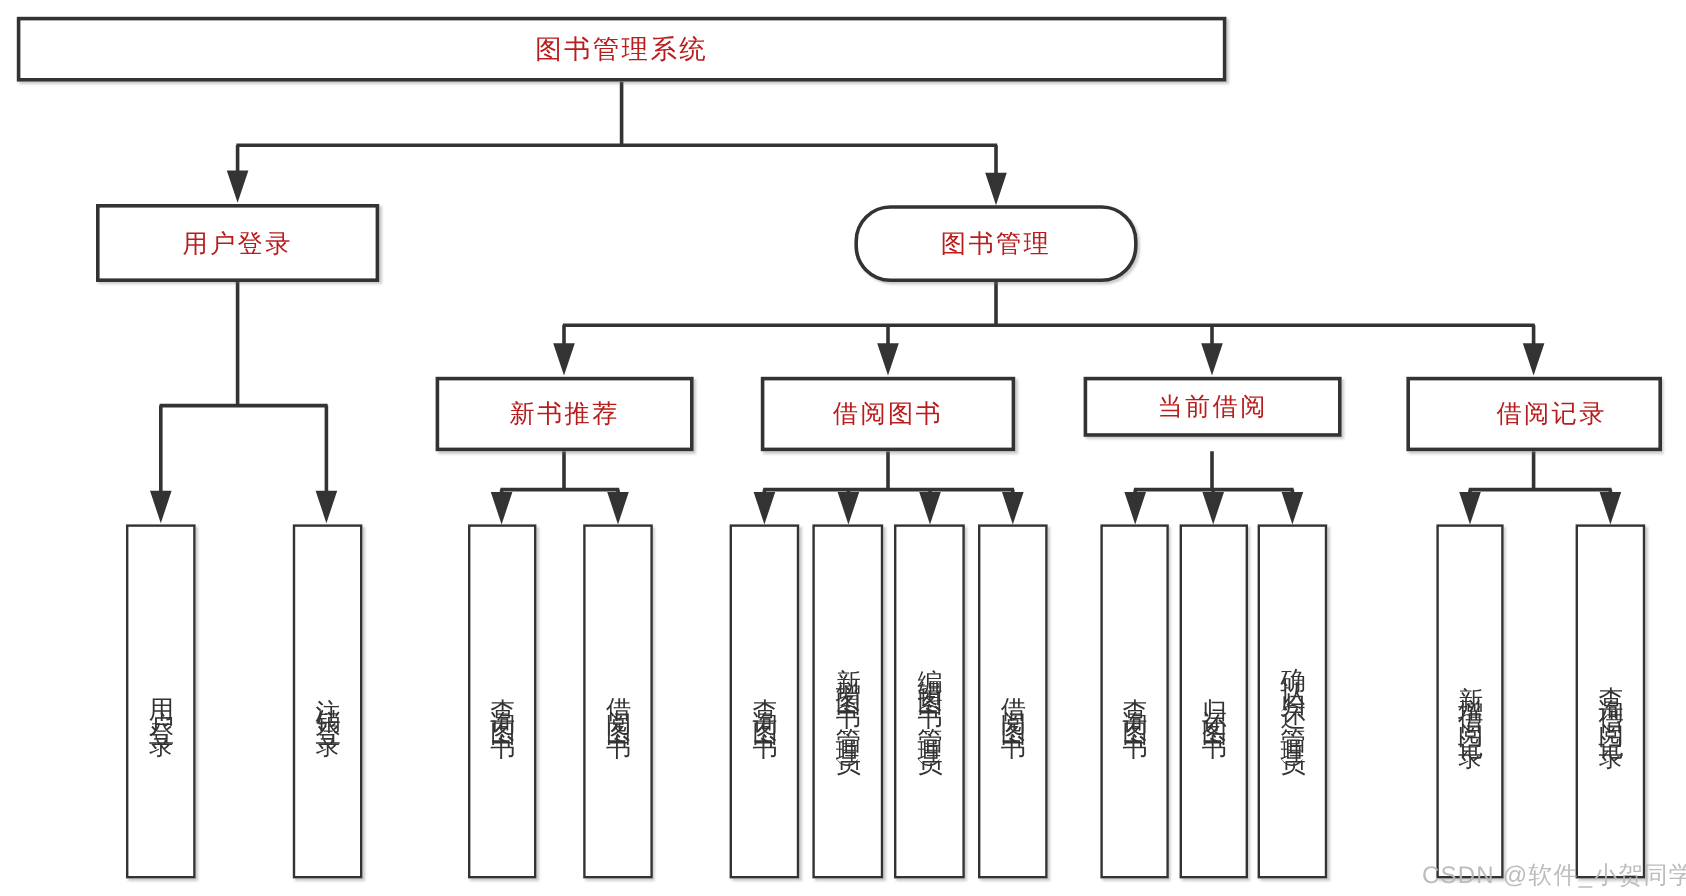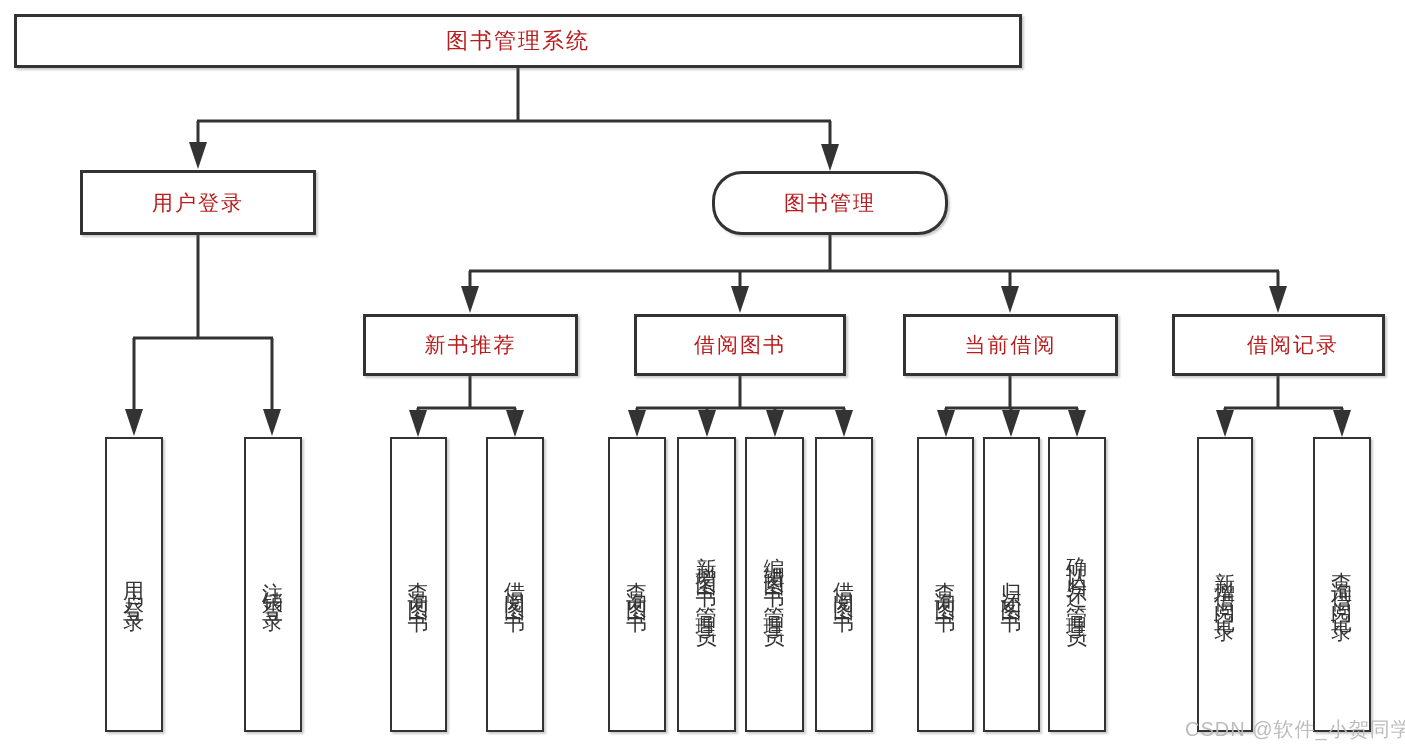--- a/index.html
+++ b/index.html
@@ -41,21 +41,21 @@
     line-height: 1.0;
     color: #333333;
   }
 
   
   .root-box { left: 14px;  top: 14px;  width: 1008px; height: 54px; }
   .l2a      { left: 80px;  top: 170px; width: 236px;  height: 65px; }
   .l2b      { left: 712px; top: 171px; width: 236px;  height: 64px; border-radius: 30px; }
   .l3a      { left: 363px; top: 314px; width: 215px;  height: 62px; }
   .l3b      { left: 634px; top: 314px; width: 212px;  height: 62px; }
-  .l3c      { left: 903px; top: 314px; width: 215px;  height: 62px; }
+  .l3c      { left: 903px; top: 314px; width: 215px;  height: 50px; }
   .l3d      { left: 1172px;top: 314px; width: 213px;  height: 62px; padding-left: 29px; }
 
   .leaf { top: 437px; height: 295px; }
   .p0  { left: 105px;  width: 58px; }
   .p1  { left: 244px;  width: 58px; }
   .p2  { left: 390px;  width: 57px; }
   .p3  { left: 486px;  width: 58px; }
   .p4  { left: 608px;  width: 58px; }
   .p5  { left: 677px;  width: 59px; }
   .p6  { left: 745px;  width: 59px; }

